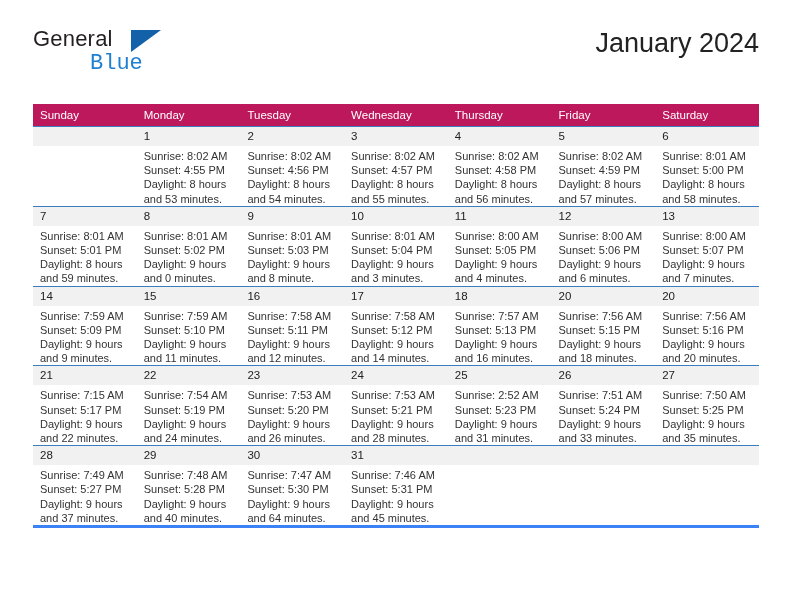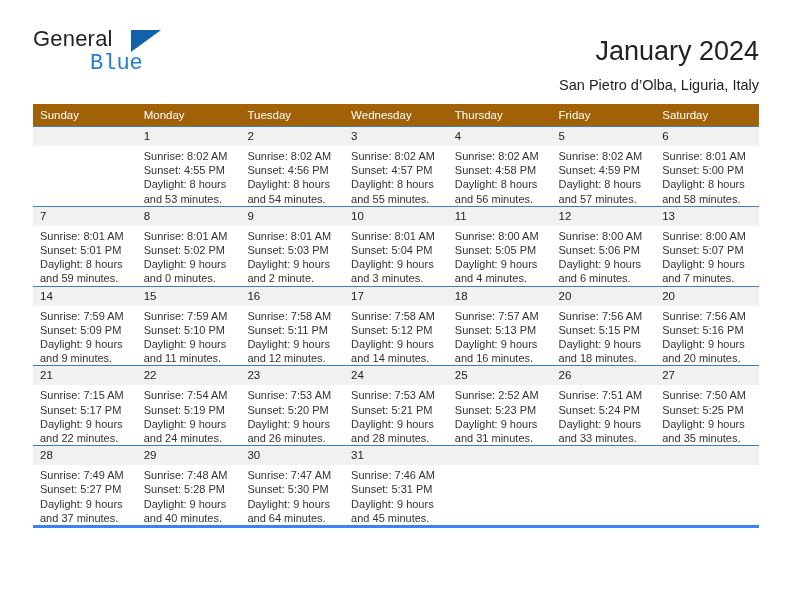--- a/index.html
+++ b/index.html
@@ -61,21 +61,20 @@
     height: 0;
     border-left: 30px solid #1361a8;
     border-bottom: 22px solid transparent;
   }
 
   .title-block {
     position: absolute;
     right: 0;
     top: 0;
     text-align: right;
-    margin-top: 8px;
   }
   .cal-title {
     font-size: 27px;
     color: #222222;
     line-height: 34px;
     white-space: nowrap;
   }
   .cal-subtitle {
     font-size: 14.5px;
     color: #222222;
@@ -87,21 +86,21 @@
   
   .calendar {
     position: absolute;
     left: 33px;
     top: 104px;
     width: 726px;
     border-collapse: collapse;
     table-layout: fixed;
   }
   .calendar th {
-    background: #a16207;
+    background: #be185d;
     color: #ffffff;
     font-size: 11.5px;
     font-weight: normal;
     text-align: left;
     padding: 5px 0 5px 7px;
     height: 12px;
     border: none;
   }
   .calendar td {
     vertical-align: top;
@@ -147,21 +146,20 @@
   <div class="header">
 
     <div class="brand">
       <span class="brand-general">General</span>
       <span class="brand-triangle"></span>
       <span class="brand-blue">Blue</span>
     </div>
 
     <div class="title-block">
       <div class="cal-title">January 2024</div>
-      <div class="cal-subtitle">San Pietro d’Olba, Liguria, Italy</div>
     </div>
 
   </div>
 
   <table class="calendar">
     <thead>
       <tr id="weekday-row">
         <th>Sunday</th>
         <th>Monday</th>
         <th>Tuesday</th>
@@ -250,21 +248,21 @@
               <div>Daylight: 9 hours</div>
               <div>and 0 minutes.</div>
             </div>
           </td>
           <td class="">
             <span class="daynum">9</span>
             <div class="cell-body">
               <div>Sunrise: 8:01 AM</div>
               <div>Sunset: 5:03 PM</div>
               <div>Daylight: 9 hours</div>
-              <div>and 2 minute.</div>
+              <div>and 8 minute.</div>
             </div>
           </td>
           <td class="">
             <span class="daynum">10</span>
             <div class="cell-body">
               <div>Sunrise: 8:01 AM</div>
               <div>Sunset: 5:04 PM</div>
               <div>Daylight: 9 hours</div>
               <div>and 3 minutes.</div>
             </div>

